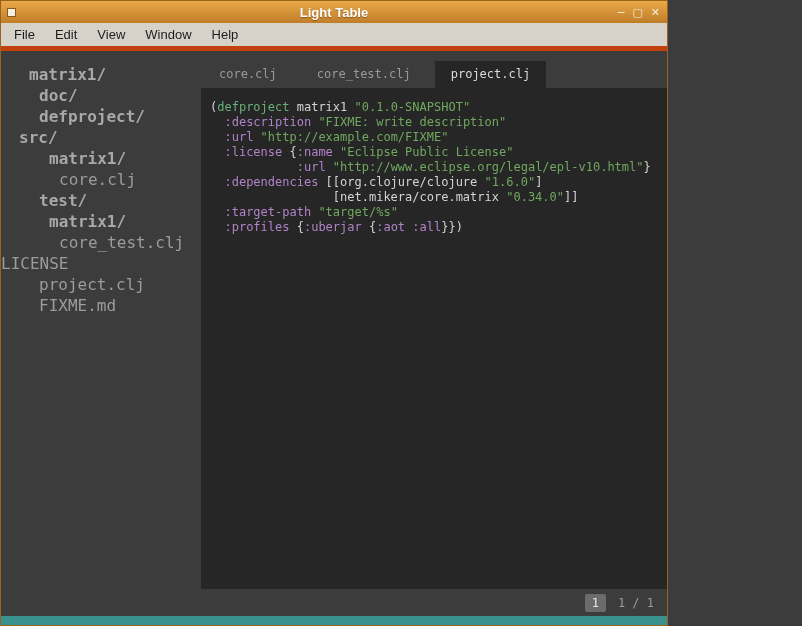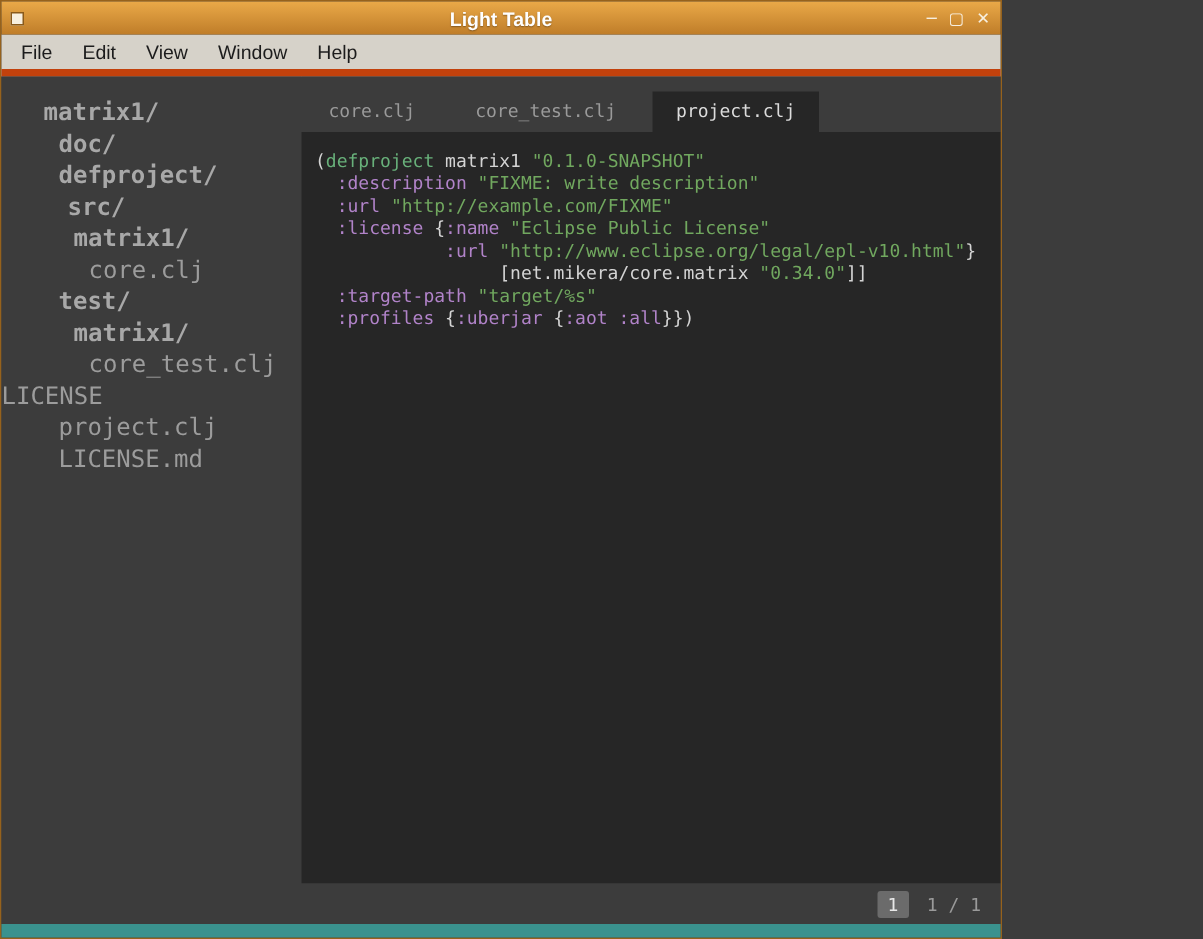--- a/index.html
+++ b/index.html
@@ -72,42 +72,43 @@
       <span class="menu-item">View</span>
       <span class="menu-item">Window</span>
       <span class="menu-item">Help</span>
     </div>
 
   <div class="main">
     <div class="sidebar">
         <div class="tree-item folder" style="padding-left: 28px;">matrix1/</div>
         <div class="tree-item folder" style="padding-left: 38px;">doc/</div>
         <div class="tree-item folder" style="padding-left: 38px;">defproject/</div>
-        <div class="tree-item folder" style="padding-left: 44px;">src/</div>
+        <div class="tree-item folder" style="padding-left: 18px;">src/</div>
         <div class="tree-item folder" style="padding-left: 48px;">matrix1/</div>
         <div class="tree-item" style="padding-left: 58px;">core.clj</div>
         <div class="tree-item folder" style="padding-left: 38px;">test/</div>
         <div class="tree-item folder" style="padding-left: 48px;">matrix1/</div>
         <div class="tree-item" style="padding-left: 58px;">core_test.clj</div>
         <div class="tree-item" style="">LICENSE</div>
         <div class="tree-item" style="padding-left: 38px;">project.clj</div>
-        <div class="tree-item" style="padding-left: 38px;">LICENSE.md</div>
+        <div class="tree-item" style="padding-left: 38px;">FIXME.md</div>
       </div>
     <div class="editor-col">
       <div class="tabbar">
           <span class="tab">core.clj</span>
           <span class="tab">core_test.clj</span>
           <span class="tab active">project.clj</span>
         </div>
       <div class="editor">
           <div class="code-line"><span class="tok-pl">(</span><span class="tok-df">defproject</span><span class="tok-pl"> matrix1 </span><span class="tok-st">"0.1.0-SNAPSHOT"</span></div>
           <div class="code-line"><span class="tok-pl">  </span><span class="tok-kw">:description</span><span class="tok-pl"> </span><span class="tok-st">"FIXME: write description"</span></div>
           <div class="code-line"><span class="tok-pl">  </span><span class="tok-kw">:url</span><span class="tok-pl"> </span><span class="tok-st">"http://example.com/FIXME"</span></div>
           <div class="code-line"><span class="tok-pl">  </span><span class="tok-kw">:license</span><span class="tok-pl"> {</span><span class="tok-kw">:name</span><span class="tok-pl"> </span><span class="tok-st">"Eclipse Public License"</span></div>
           <div class="code-line"><span class="tok-pl">            </span><span class="tok-kw">:url</span><span class="tok-pl"> </span><span class="tok-st">"http://www.eclipse.org/legal/epl-v10.html"</span><span class="tok-pl">}</span></div>
+          <div class="code-line"><span class="tok-pl">  </span><span class="tok-kw">:dependencies</span><span class="tok-pl"> [[org.clojure/clojure </span><span class="tok-st">"1.6.0"</span><span class="tok-pl">]</span></div>
           <div class="code-line"><span class="tok-pl">                 [net.mikera/core.matrix </span><span class="tok-st">"0.34.0"</span><span class="tok-pl">]]</span></div>
           <div class="code-line"><span class="tok-pl">  </span><span class="tok-kw">:target-path</span><span class="tok-pl"> </span><span class="tok-st">"target/%s"</span></div>
           <div class="code-line"><span class="tok-pl">  </span><span class="tok-kw">:profiles</span><span class="tok-pl"> {</span><span class="tok-kw">:uberjar</span><span class="tok-pl"> {</span><span class="tok-kw">:aot</span><span class="tok-pl"> </span><span class="tok-kw">:all</span><span class="tok-pl">}})</span></div>
         </div>
     </div>
   </div>
 
   <div class="statusbar">
     <span class="page-box">1</span>
     <span class="page-count">1 / 1</span>

